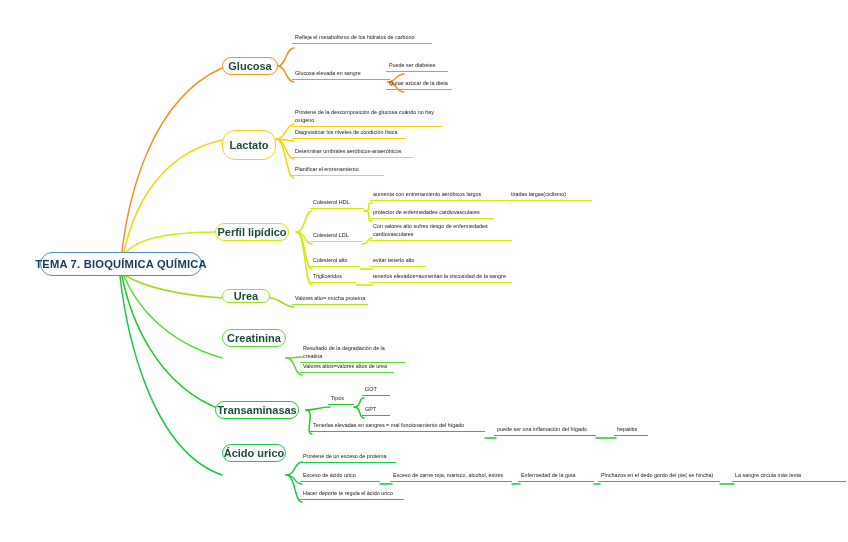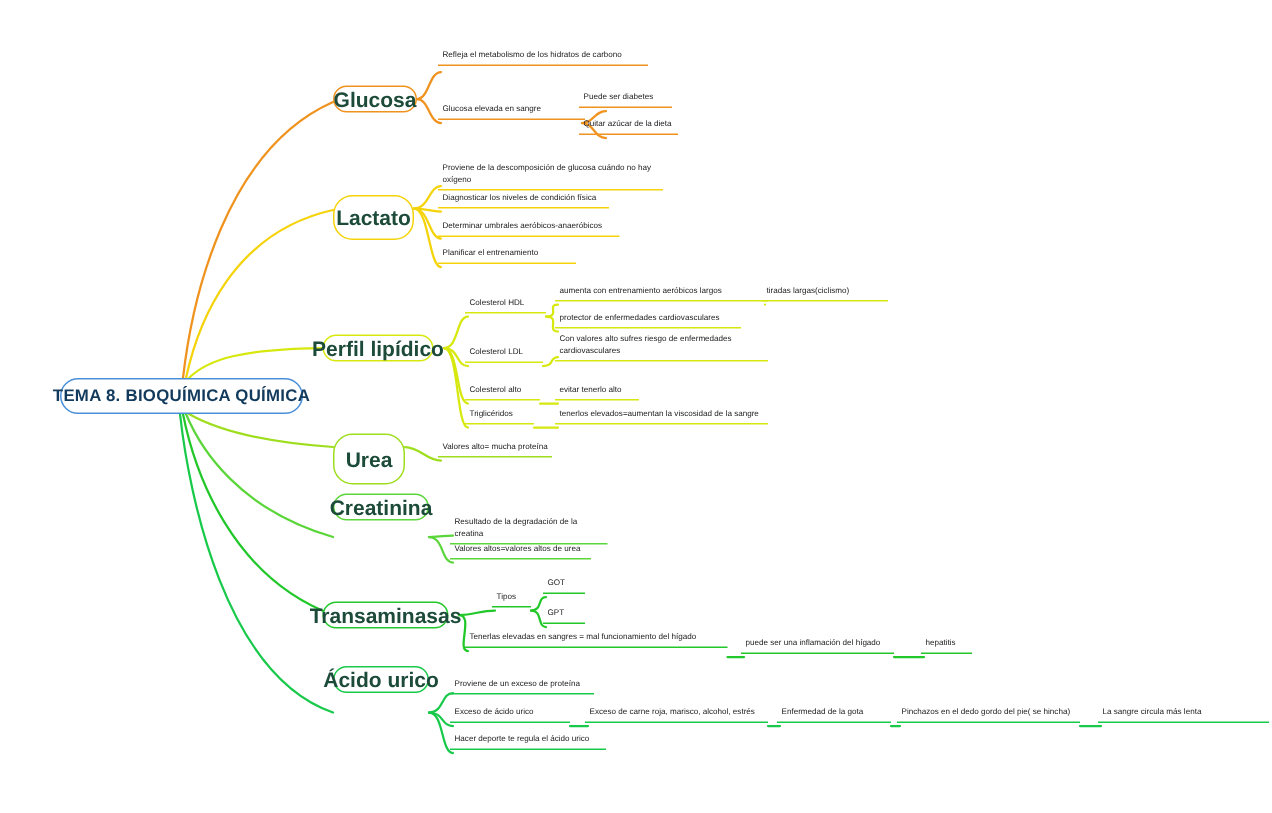--- a/index.html
+++ b/index.html
@@ -29,21 +29,21 @@
 
   
   .l1{
     position:absolute;
     box-sizing:border-box;
     border-width:1.6px;border-style:solid;
     border-radius:13px;
     background:#ffffff;
     color:#1d4b3a;
     font-weight:bold;
-    font-size:14px;
+    font-size:11px;
     display:flex;align-items:center;justify-content:center;
     white-space:nowrap;
     z-index:5;
   }
 
   
   .leaf{
     position:absolute;
     box-sizing:border-box;
     font-size:5.4px;
@@ -98,34 +98,34 @@
       <path d="M 286 475 C 296 475 294 462 302 462" stroke="#18c94a" fill="none" stroke-width="1.5" stroke-linecap="round"></path>
       <path d="M 286 475 C 296 475 294 484 302 484" stroke="#18c94a" fill="none" stroke-width="1.5" stroke-linecap="round"></path>
       <path d="M 286 475 C 296 475 294 502 302 502" stroke="#18c94a" fill="none" stroke-width="1.5" stroke-linecap="round"></path>
       <path d="M 380 484 L 392 484" stroke="#18c94a" fill="none" stroke-width="1.5" stroke-linecap="round"></path>
       <path d="M 512 484 L 520 484" stroke="#18c94a" fill="none" stroke-width="1.5" stroke-linecap="round"></path>
       <path d="M 594 484 L 600 484" stroke="#18c94a" fill="none" stroke-width="1.5" stroke-linecap="round"></path>
       <path d="M 720 484 L 734 484" stroke="#18c94a" fill="none" stroke-width="1.5" stroke-linecap="round"></path>
     </svg>
 
   <div class="root" id="root-node" style="left: 40px; top: 252px; width: 162px; height: 24px; border-color: rgb(74, 144, 217); color: rgb(18, 58, 92);">
-    <span>TEMA 8. BIOQUÍMICA QUÍMICA</span>
+    <span>TEMA 7. BIOQUÍMICA QUÍMICA</span>
   </div>
 
   <div id="l1-layer">
       <div class="l1" style="left: 222px; top: 57px; width: 56px; height: 18px; border-color: rgb(240, 146, 30);">
         <span>Glucosa</span>
       </div>
       <div class="l1" style="left: 222px; top: 130px; width: 54px; height: 30px; border-color: rgb(245, 211, 10);">
         <span>Lactato</span>
       </div>
       <div class="l1" style="left: 215px; top: 223px; width: 74px; height: 18px; border-color: rgb(214, 232, 13);">
         <span>Perfil lipídico</span>
       </div>
-      <div class="l1" style="left: 222px; top: 289px; width: 48px; height: 34px; border-color: rgb(158, 222, 30);">
+      <div class="l1" style="left: 222px; top: 289px; width: 48px; height: 14px; border-color: rgb(158, 222, 30);">
         <span>Urea</span>
       </div>
       <div class="l1" style="left: 222px; top: 329px; width: 64px; height: 18px; border-color: rgb(91, 214, 58);">
         <span>Creatinina</span>
       </div>
       <div class="l1" style="left: 215px; top: 401px; width: 84px; height: 18px; border-color: rgb(34, 199, 42);">
         <span>Transaminasas</span>
       </div>
       <div class="l1" style="left: 222px; top: 444px; width: 64px; height: 18px; border-color: rgb(24, 201, 74);">
         <span>Ácido urico</span>

